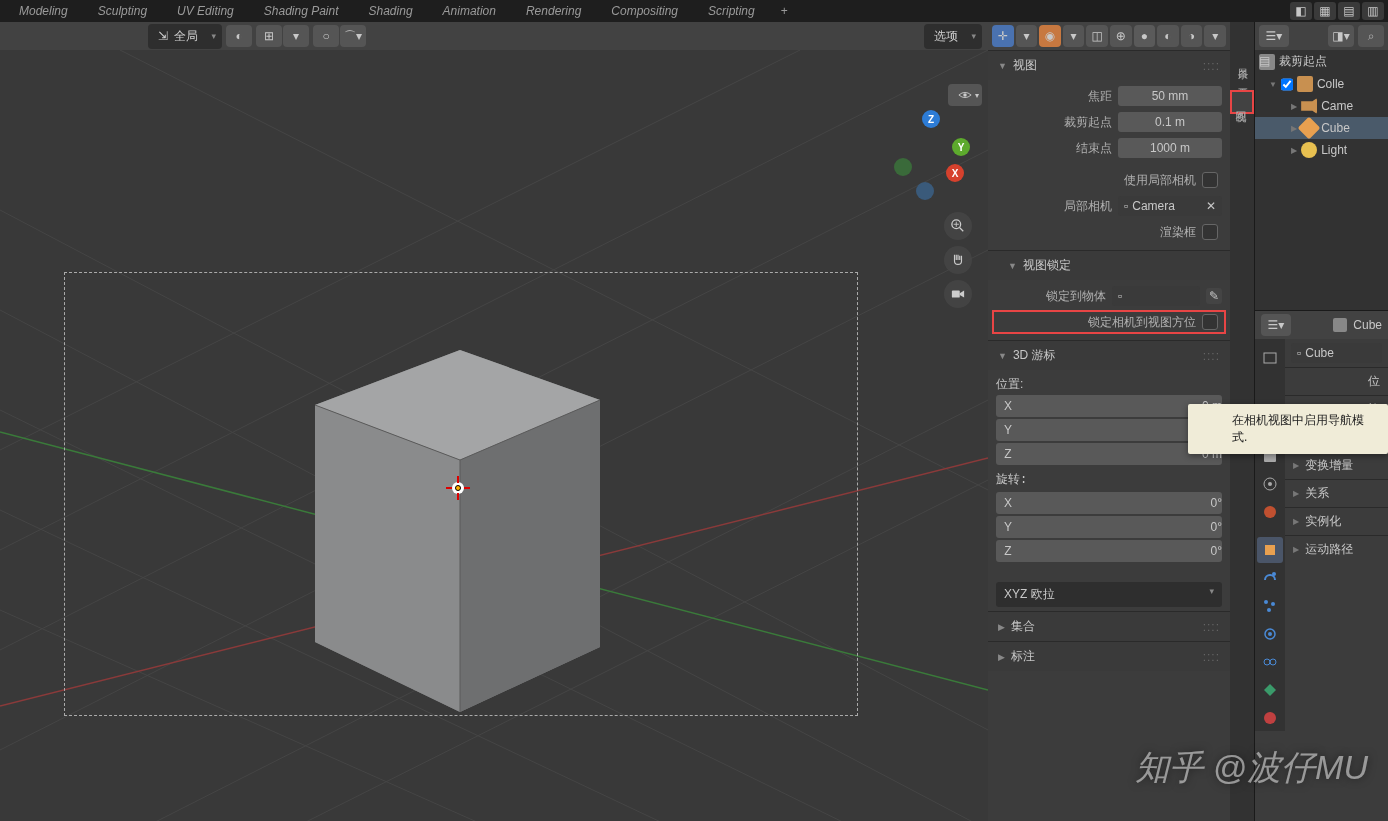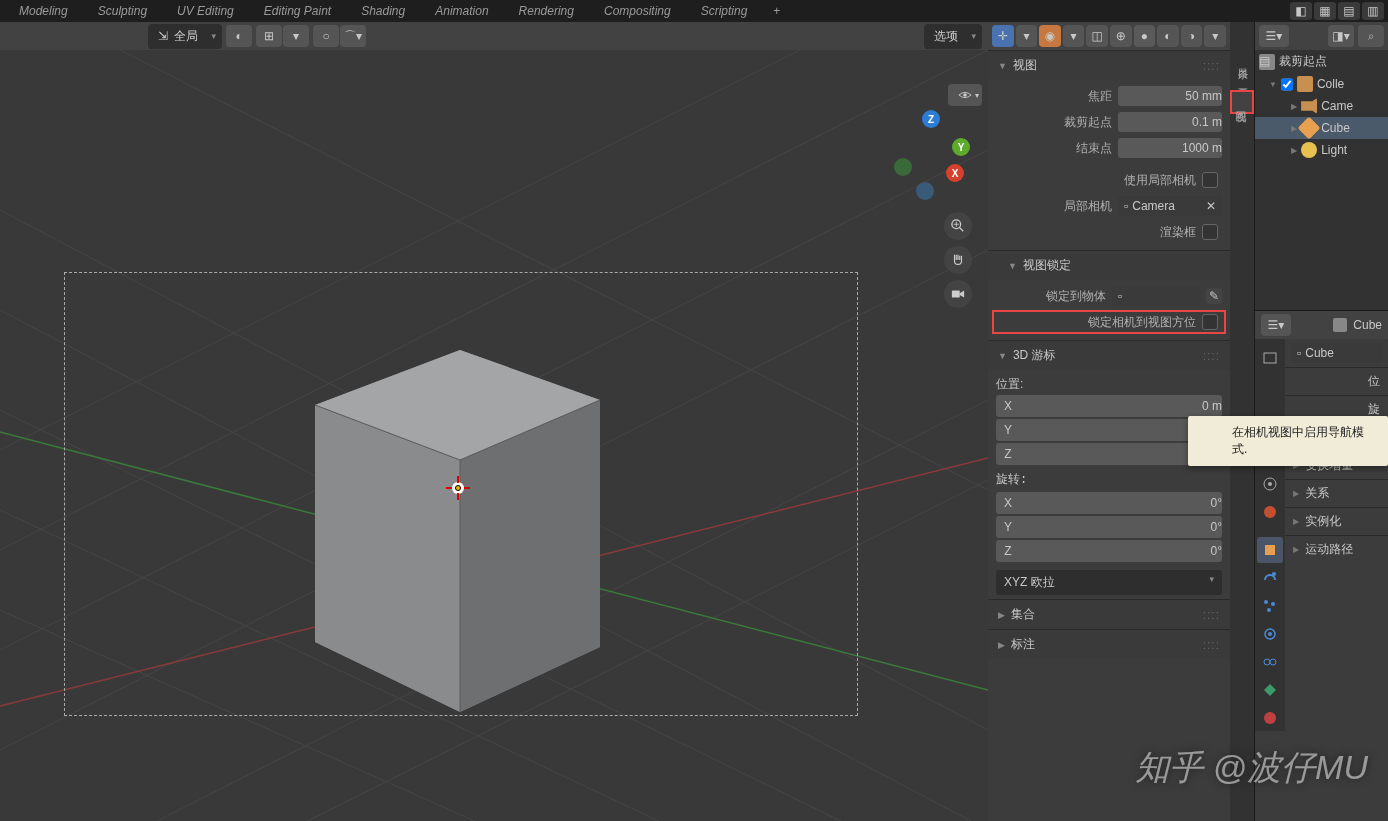--- a/index.html
+++ b/index.html
@@ -33,28 +33,28 @@
 .n-tab { writing-mode:vertical-rl; padding:10px 4px; font-size:11px; color:#aaa; text-align:center; cursor:pointer; }
 .n-tab.active { background:#424242; }
 .n-tab.highlight { border:2px solid #e84545; }
 .panel-sec { border-top:1px solid #2a2a2a; }
 .panel-hdr { background:#3a3a3a; padding:6px 10px; display:flex; align-items:center; gap:6px; font-size:12px; }
 .panel-hdr .arrow { font-size:9px; color:#888; }
 .panel-hdr .grip { margin-left:auto; color:#666; letter-spacing:1px;}
 .panel-body { padding:4px 8px; }
 .prop-row { display:flex; align-items:center; height:24px; margin-bottom:2px; gap:6px; }
 .prop-label { flex:1; text-align:right; color:#b0b0b0; font-size:12px; }
-.prop-field { width:104px; background:#595959; border-radius:3px; text-align:right; padding:3px 0; font-size:12px; }
+.prop-field { width:104px; background:#595959; border-radius:3px; text-align:center; padding:3px 0; font-size:12px; }
 .prop-checkbox { width:16px; height:16px; background:#333; border:1px solid #666; border-radius:3px; margin-right:4px;}
 .prop-obj-field { width:104px; background:#3a3a3a; border-radius:3px; padding:3px 6px; display:flex; align-items:center; gap:4px; font-size:12px;}
 .red-box { border:2px solid #e84545; padding:2px; }
 .num-row { display:flex; background:#595959; border-radius:3px; height:22px; align-items:center; margin-bottom:2px;}
 .num-row .axis { width:24px; text-align:center; }
 .num-row .val { flex:1; text-align:right; }
-.dropdown-full { background:#2e2e2e; border-radius:3px; padding:4px 8px; display:flex; margin-top:8px;}
+.dropdown-full { background:#2e2e2e; border-radius:3px; padding:4px 8px; display:flex; margin-top:20px;}
 .dropdown-full::after { content:"▾"; margin-left:auto; font-size:9px; color:#888;}
 .outliner { width:134px; background:#323232; display:flex; flex-direction:column; border-left:1px solid #1a1a1a;}
 .outliner-hdr { height:28px; background:#424242; display:flex; align-items:center; padding:0 4px; gap:4px;}
 .ol-row { display:flex; align-items:center; padding:3px 4px; gap:4px; font-size:12px;}
 .ol-icon { width:16px; height:16px; border-radius:2px; display:inline-block;}
 .coll-icon { background:#c89050;}
 .cam-icon { background:#c89050; clip-path:polygon(0 20%,70% 20%,100% 0,100% 100%,70% 80%,0 80%);}
 .mesh-icon { background:#e8a050; transform:rotate(45deg);}
 .light-icon { background:#e8c050; border-radius:50%;}
 .ol-cube-sel { background:#4a5a6a; }
@@ -73,21 +73,21 @@
 svg { display:block; }
 .search-icon{color:#aaa;}
 </style>
 </head>
 <body>
 
 <div class="tabs-top">
   <div class="tab-btn">Modeling</div>
   <div class="tab-btn">Sculpting</div>
   <div class="tab-btn">UV Editing</div>
-  <div class="tab-btn">Editing Paint</div>
+  <div class="tab-btn">Shading Paint</div>
   <div class="tab-btn">Shading</div>
   <div class="tab-btn">Animation</div>
   <div class="tab-btn">Rendering</div>
   <div class="tab-btn">Compositing</div>
   <div class="tab-btn">Scripting</div>
   <div class="plus-btn">+</div>
   <div class="topbar-icons">
     <div class="tb-icon">◧</div>
     <div class="tb-icon">▦</div>
     <div class="tb-icon">▤</div>
@@ -466,15 +466,15 @@
           <div class="collapse-row">
               <span class="arrow-sm">▶</span>
               <span>运动路径</span>
             </div>
         </div>
       </div>
     </div>
   </div>
 </div>
 
-<div class="tooltip-box" style="left:1188px; top:416px;padding-left:44px;">在相机视图中启用导航模式.</div>
+<div class="tooltip-box" style="left:1188px; top:404px;padding-left:44px;">在相机视图中启用导航模式.</div>
 
 <div class="watermark">知乎 @波仔MU</div>
 
 </body></html>

